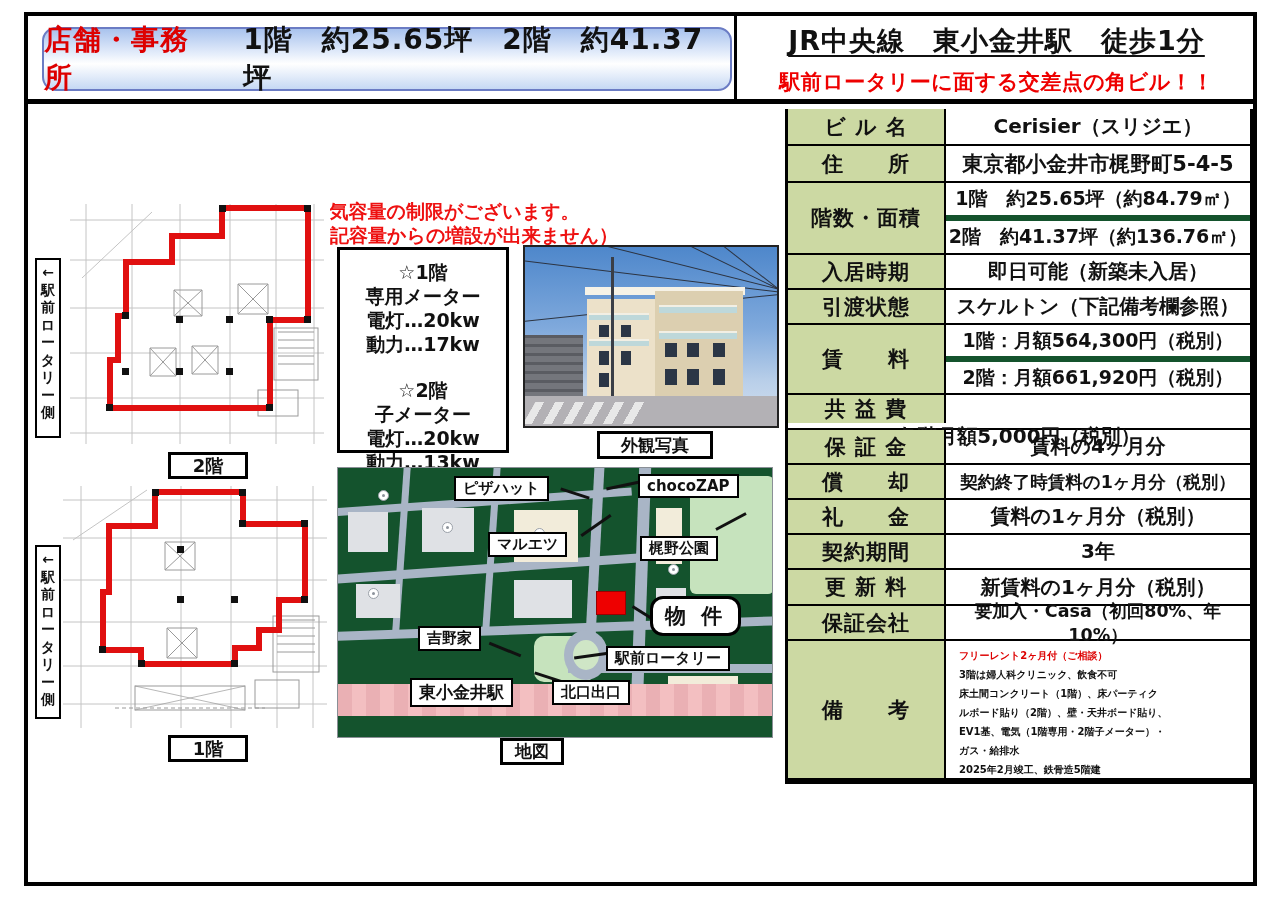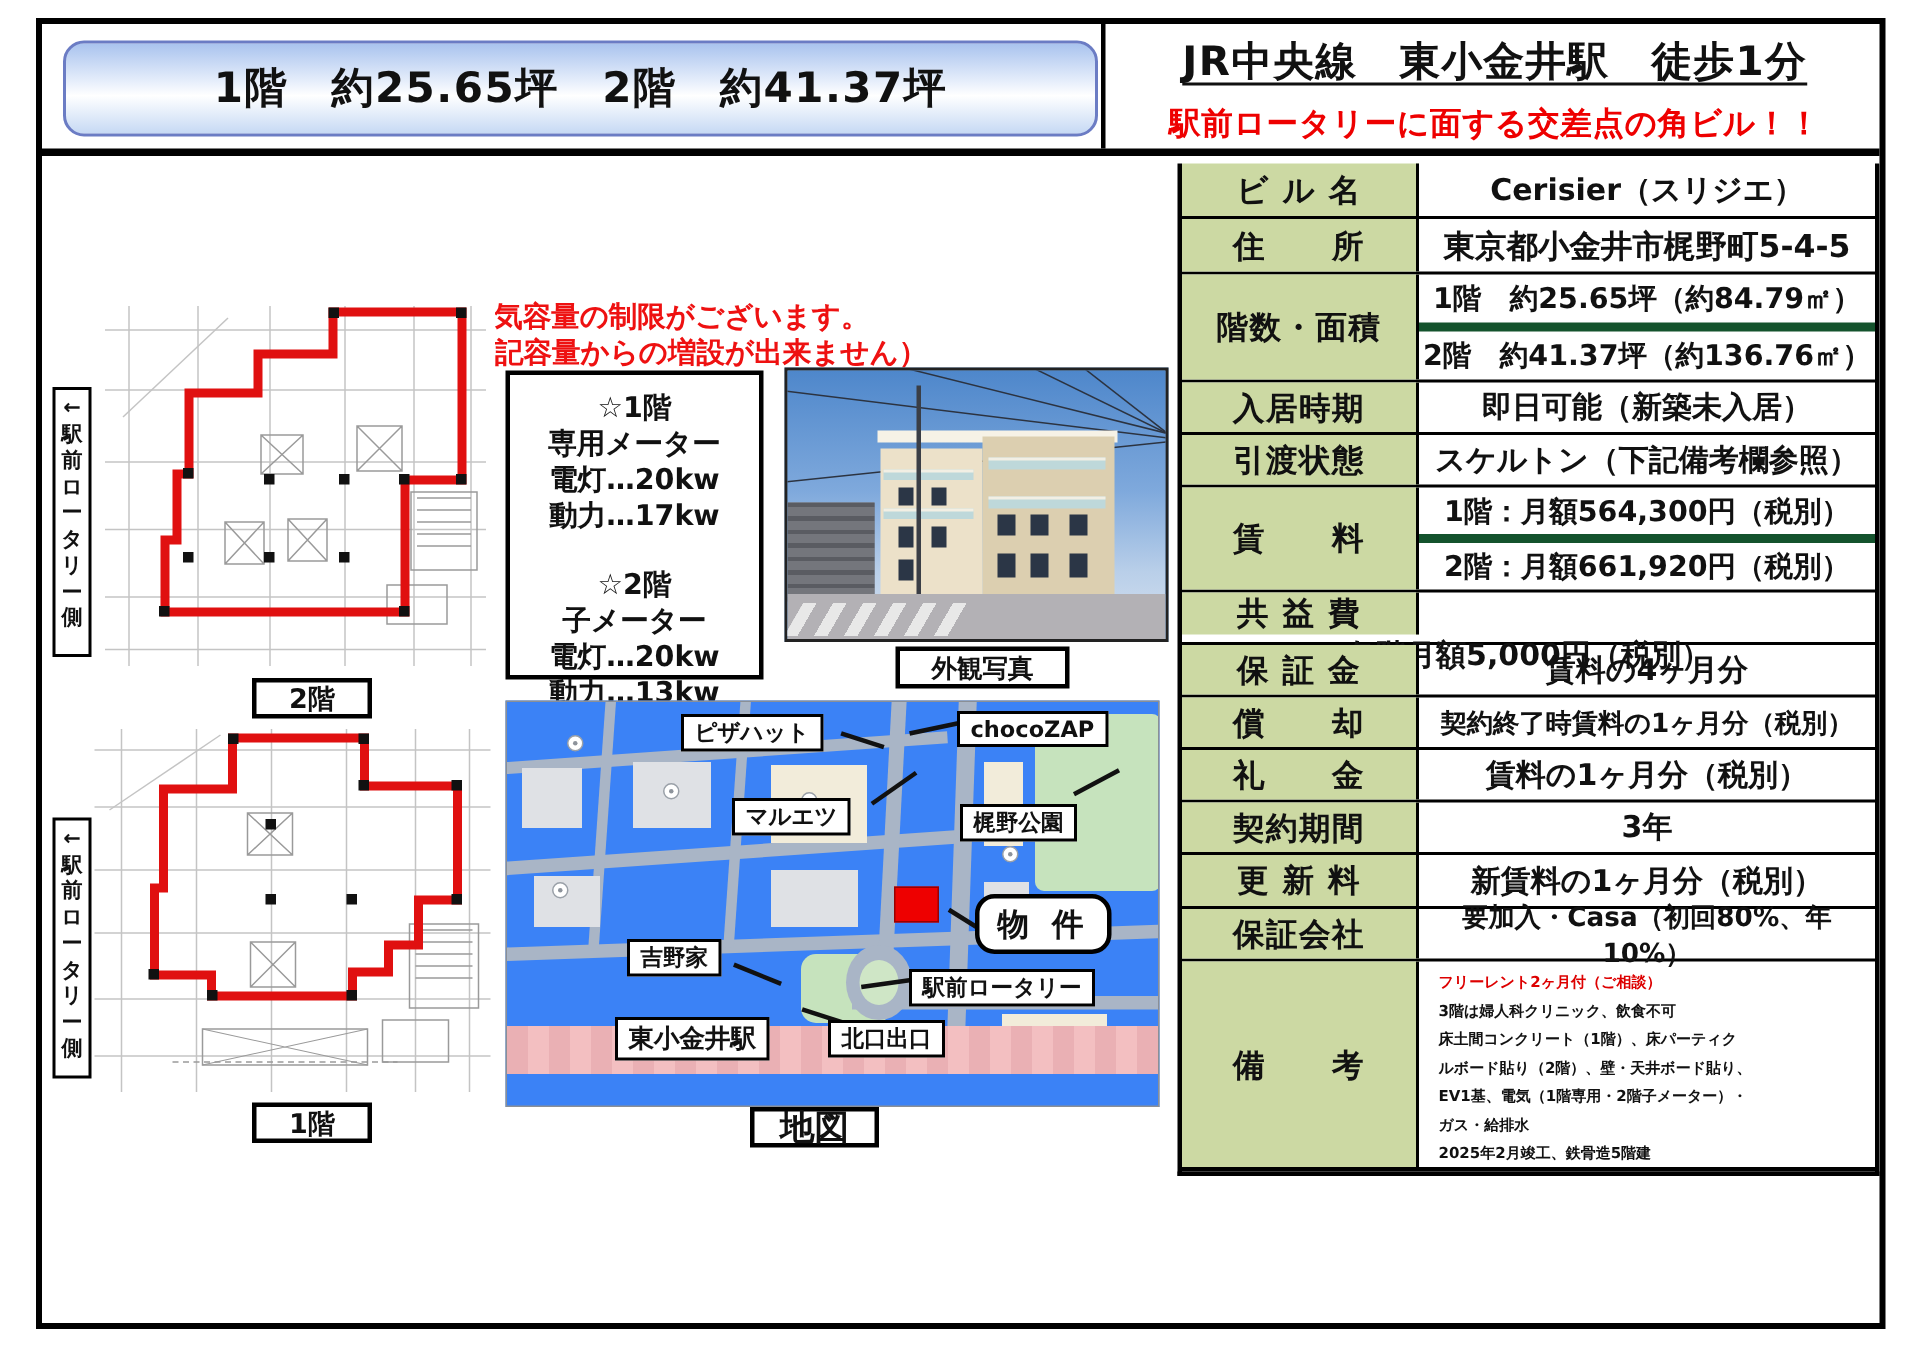--- a/index.html
+++ b/index.html
@@ -40,21 +40,21 @@
   .face1{position:absolute;left:62px;top:52px;width:68px;height:102px;background:#ece1c9;}
   .face2{position:absolute;left:130px;top:44px;width:88px;height:110px;background:#dccfb0;}
   .parap{position:absolute;left:60px;top:40px;width:160px;height:8px;background:#f6f2e6;}
   .win{position:absolute;background:#2b3646;}
   .balc{position:absolute;background:#bed8da;border-top:2px solid #f2efe4;}
   .road{position:absolute;left:0;bottom:0;width:100%;height:30px;background:#b3b1b5;}
   .cross{position:absolute;bottom:2px;left:4px;width:110px;height:22px;
     background:repeating-linear-gradient(90deg,#e8e8e8 0 9px,transparent 9px 20px);transform:skewX(-30deg);}
   .pole{position:absolute;left:86px;top:10px;width:3px;height:145px;background:#3a3e46;}
   
-  .map{position:absolute;left:309px;top:358px;width:436px;height:271px;border:1px solid #8a8f96;background:#3b82f6;overflow:hidden;}
+  .map{position:absolute;left:309px;top:358px;width:436px;height:271px;border:1px solid #8a8f96;background:#14532d;overflow:hidden;}
   .mroad{position:absolute;background:#a9b5c6;}
   .mpark{position:absolute;background:#c6e3bd;}
   .mbldg{position:absolute;background:#dfe1e5;}
   .mbeige{position:absolute;background:#f2ecda;}
   .rail{position:absolute;left:0;width:100%;height:32px;background:#f3bfc1;
     background-image:repeating-linear-gradient(90deg,#eab0b4 0 14px,#f3bfc1 14px 28px);}
   .rotary{position:absolute;width:44px;height:50px;border-radius:50%;background:#a9b5c6;}
   .rotary i{position:absolute;left:9px;top:10px;width:26px;height:30px;border-radius:50%;background:#cfe6c6;display:block;}
   .pin{position:absolute;width:11px;height:11px;border-radius:50%;background:#fff;border:1px solid #9aa0a8;}
   .pin i{position:absolute;left:3px;top:3px;width:3px;height:3px;border-radius:50%;background:#8d939b;display:block;}
@@ -78,20 +78,21 @@
   .remarks .r{color:#dd0000;}
 </style>
 </head>
 <body>
 
 <div class="page">
   <div class="frame">
 
     <div class="header">
       <div class="hdr-blue">
+        <span class="red">店舗・事務所</span>
         <span>1階　約25.65坪　2階　約41.37坪</span>
       </div>
       <div class="hdr-div"></div>
       <div class="hdr-right">
         <div class="l1">JR中央線　東小金井駅　徒歩1分</div>
         <div class="l2">駅前ロータリーに面する交差点の角ビル！！</div>
       </div>
     </div>
 
     <div class="bodyarea">
@@ -315,21 +316,21 @@
         <div class="callout" style="left:214px;top:212px;">
             <span>北口出口</span>
           </div>
         <div class="callout" style="left:72px;top:210px;font-size:17px;">
             <span>東小金井駅</span>
           </div>
         <div class="callout big" style="left:312px;top:128px;border-radius:13px;">
             <span>物 件</span>
           </div>
       </div>
-      <div class="lblbox" style="left:472px;top:629px;width:86px;height:27px;font-size:23px;">
+      <div class="lblbox" style="left:472px;top:629px;width:64px;height:27px;font-size:17px;">
         <span>地図</span>
       </div>
 
       <div class="table">
 
         <div class="trow" style="height:37px;">
           <div class="tlabel">ビ ル 名</div>
           <div class="tval">Cerisier（スリジエ）</div>
         </div>
 

